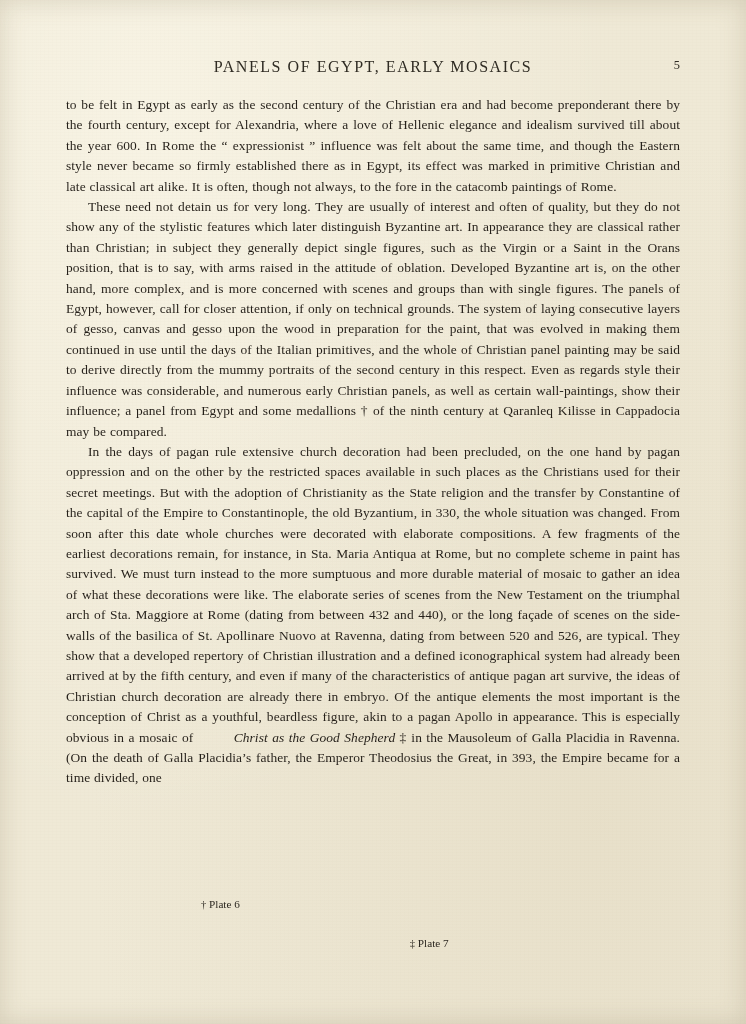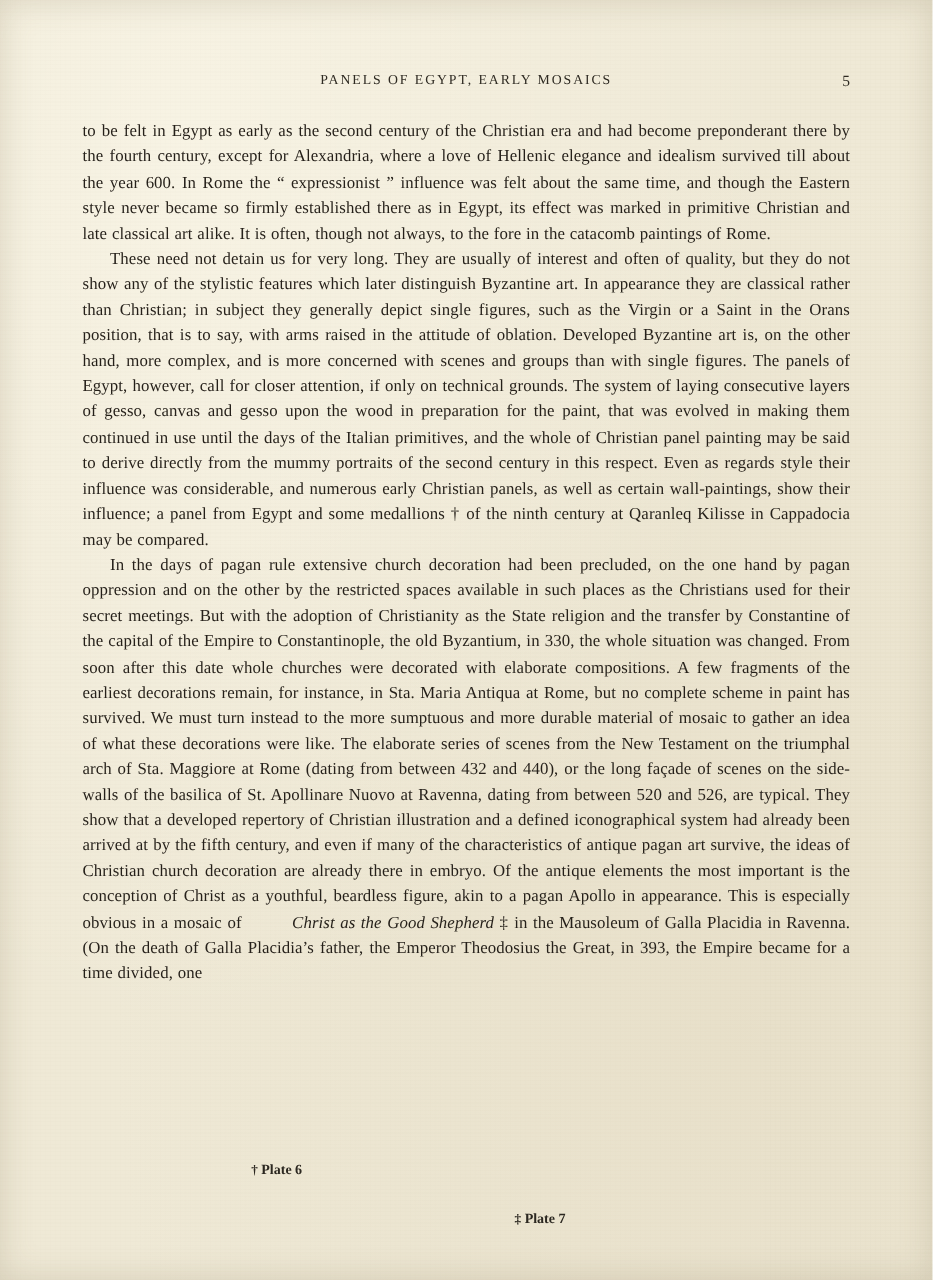--- a/index.html
+++ b/index.html
@@ -37,21 +37,21 @@
   }
   .running-head {
     display: flex;
     align-items: baseline;
     justify-content: center;
     position: relative;
     height: 20px;
     margin-bottom: 17px;
   }
   .running-title {
-    font-size: 11px;
+    font-size: 16px;
     letter-spacing: 1.55px;
     color: #2e2a22;
     text-align: center;
     white-space: nowrap;
   }
   .folio {
     position: absolute;
     right: 0;
     top: 0;
     font-size: 12.4px;
@@ -67,26 +67,25 @@
     letter-spacing: 0.08px;
     word-spacing: 0.4px;
     font-family: Liberation Serif, serif;
   }
   .body-text p.indent {
     text-indent: 22px;
   }
   .footnotes {
     position: absolute;
     left: 66px;
-    top: 930px;
+    top: 898px;
     width: 614px;
     display: flex;
     font-size: 11.2px;
     color: #2b2720;
-    font-weight: bold;
   }
   .fn1 { margin-left: 135px; }
   .fn2 { margin-left: 170px; margin-top: 39px; }
   .dagger { font-size: 10.5px; }
   i { font-style: italic; margin-left: 36px; }
   .grain {
     position: absolute;
     inset: 0;
     pointer-events: none;
     opacity: 0.33;

